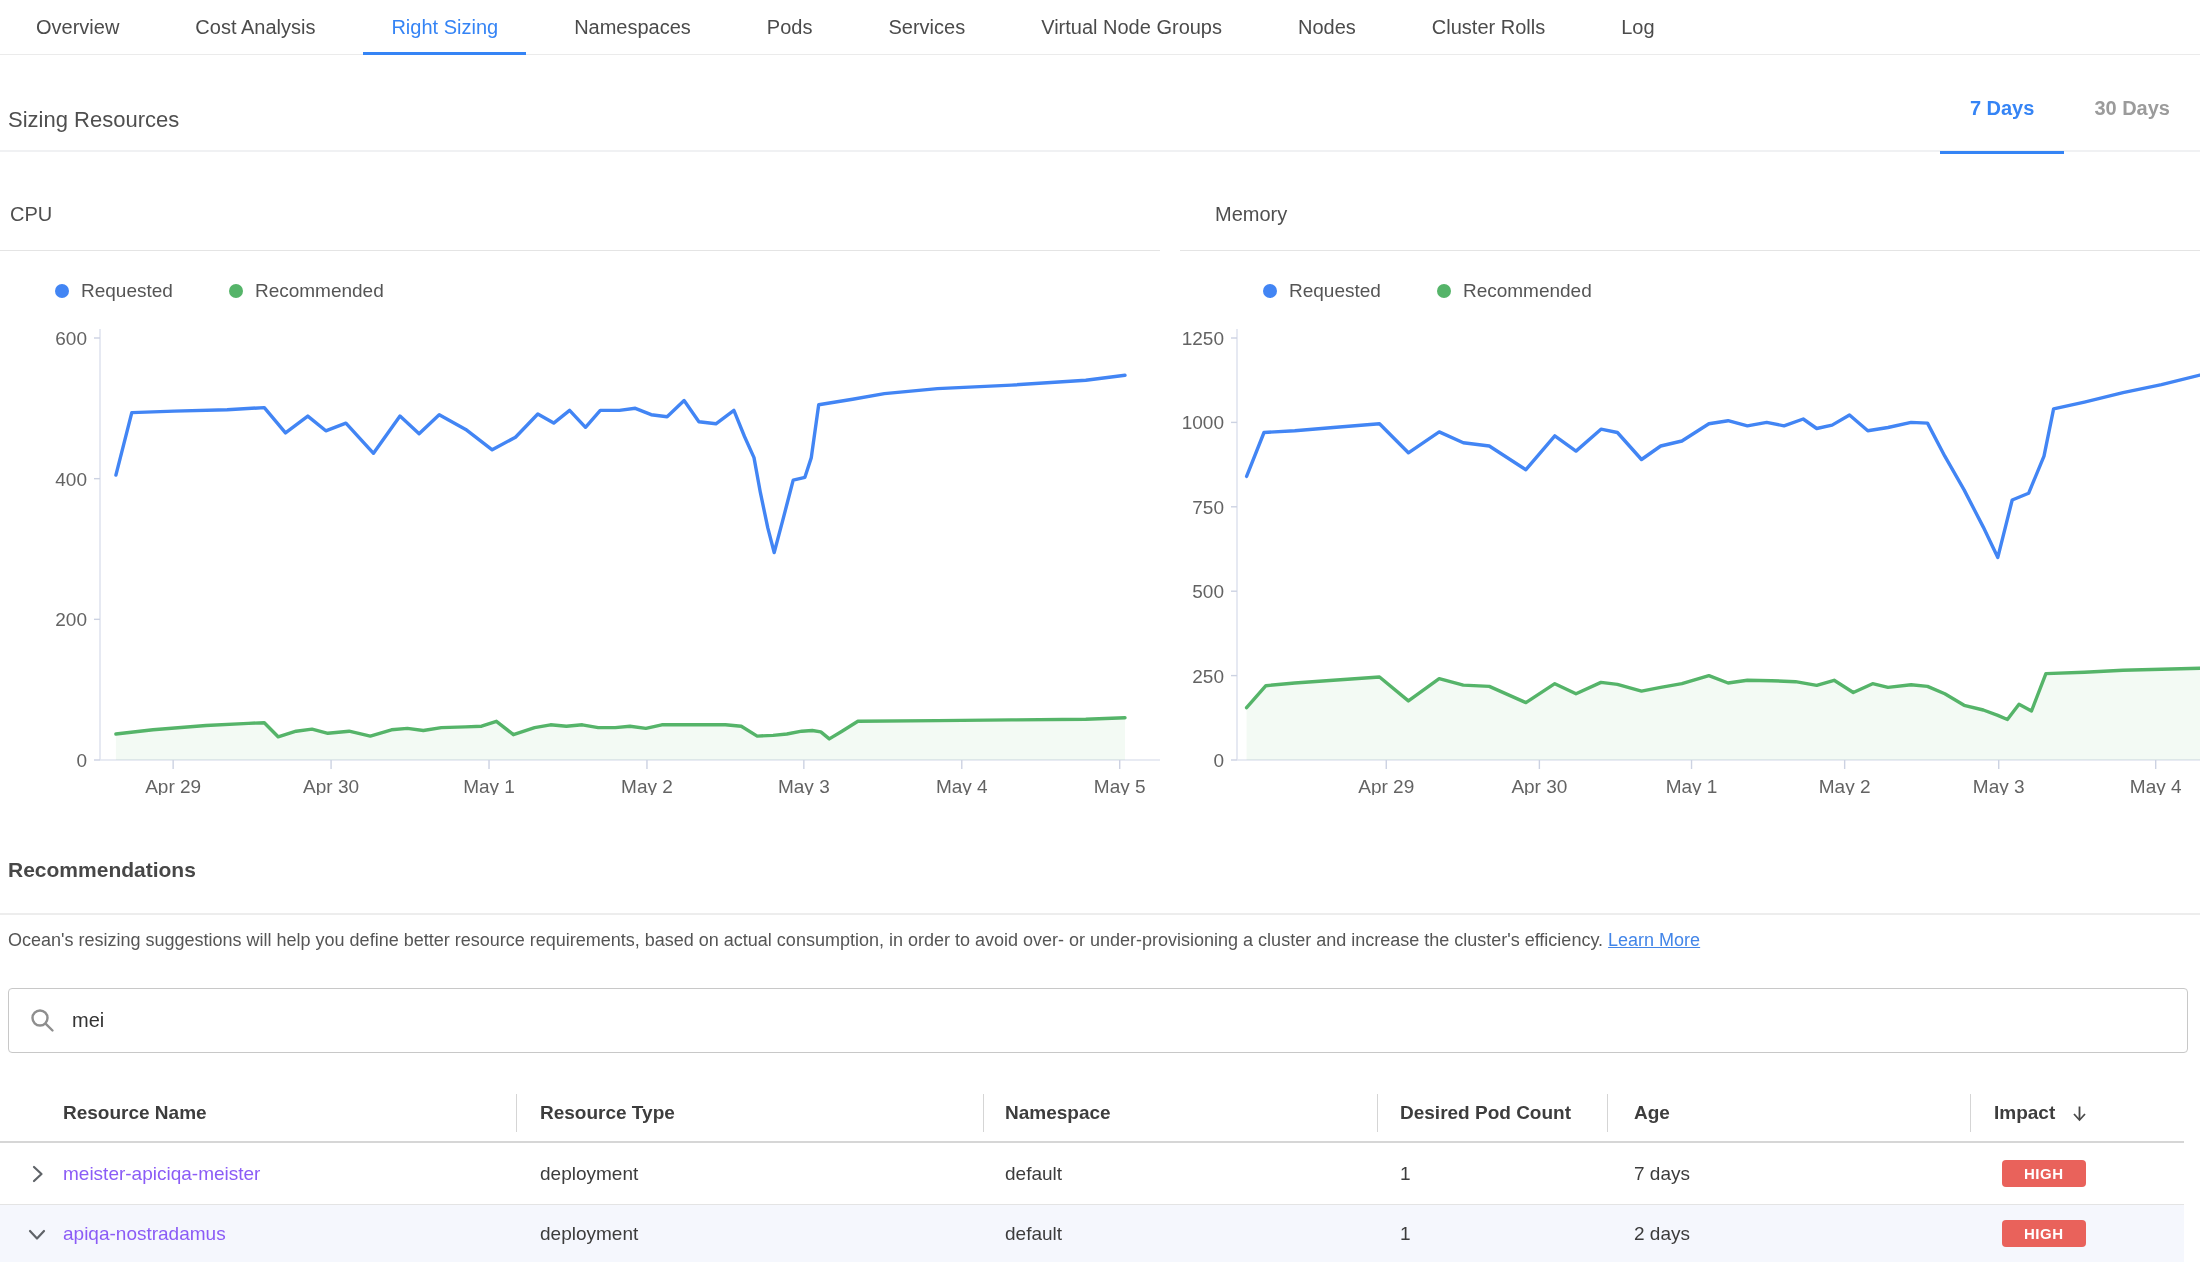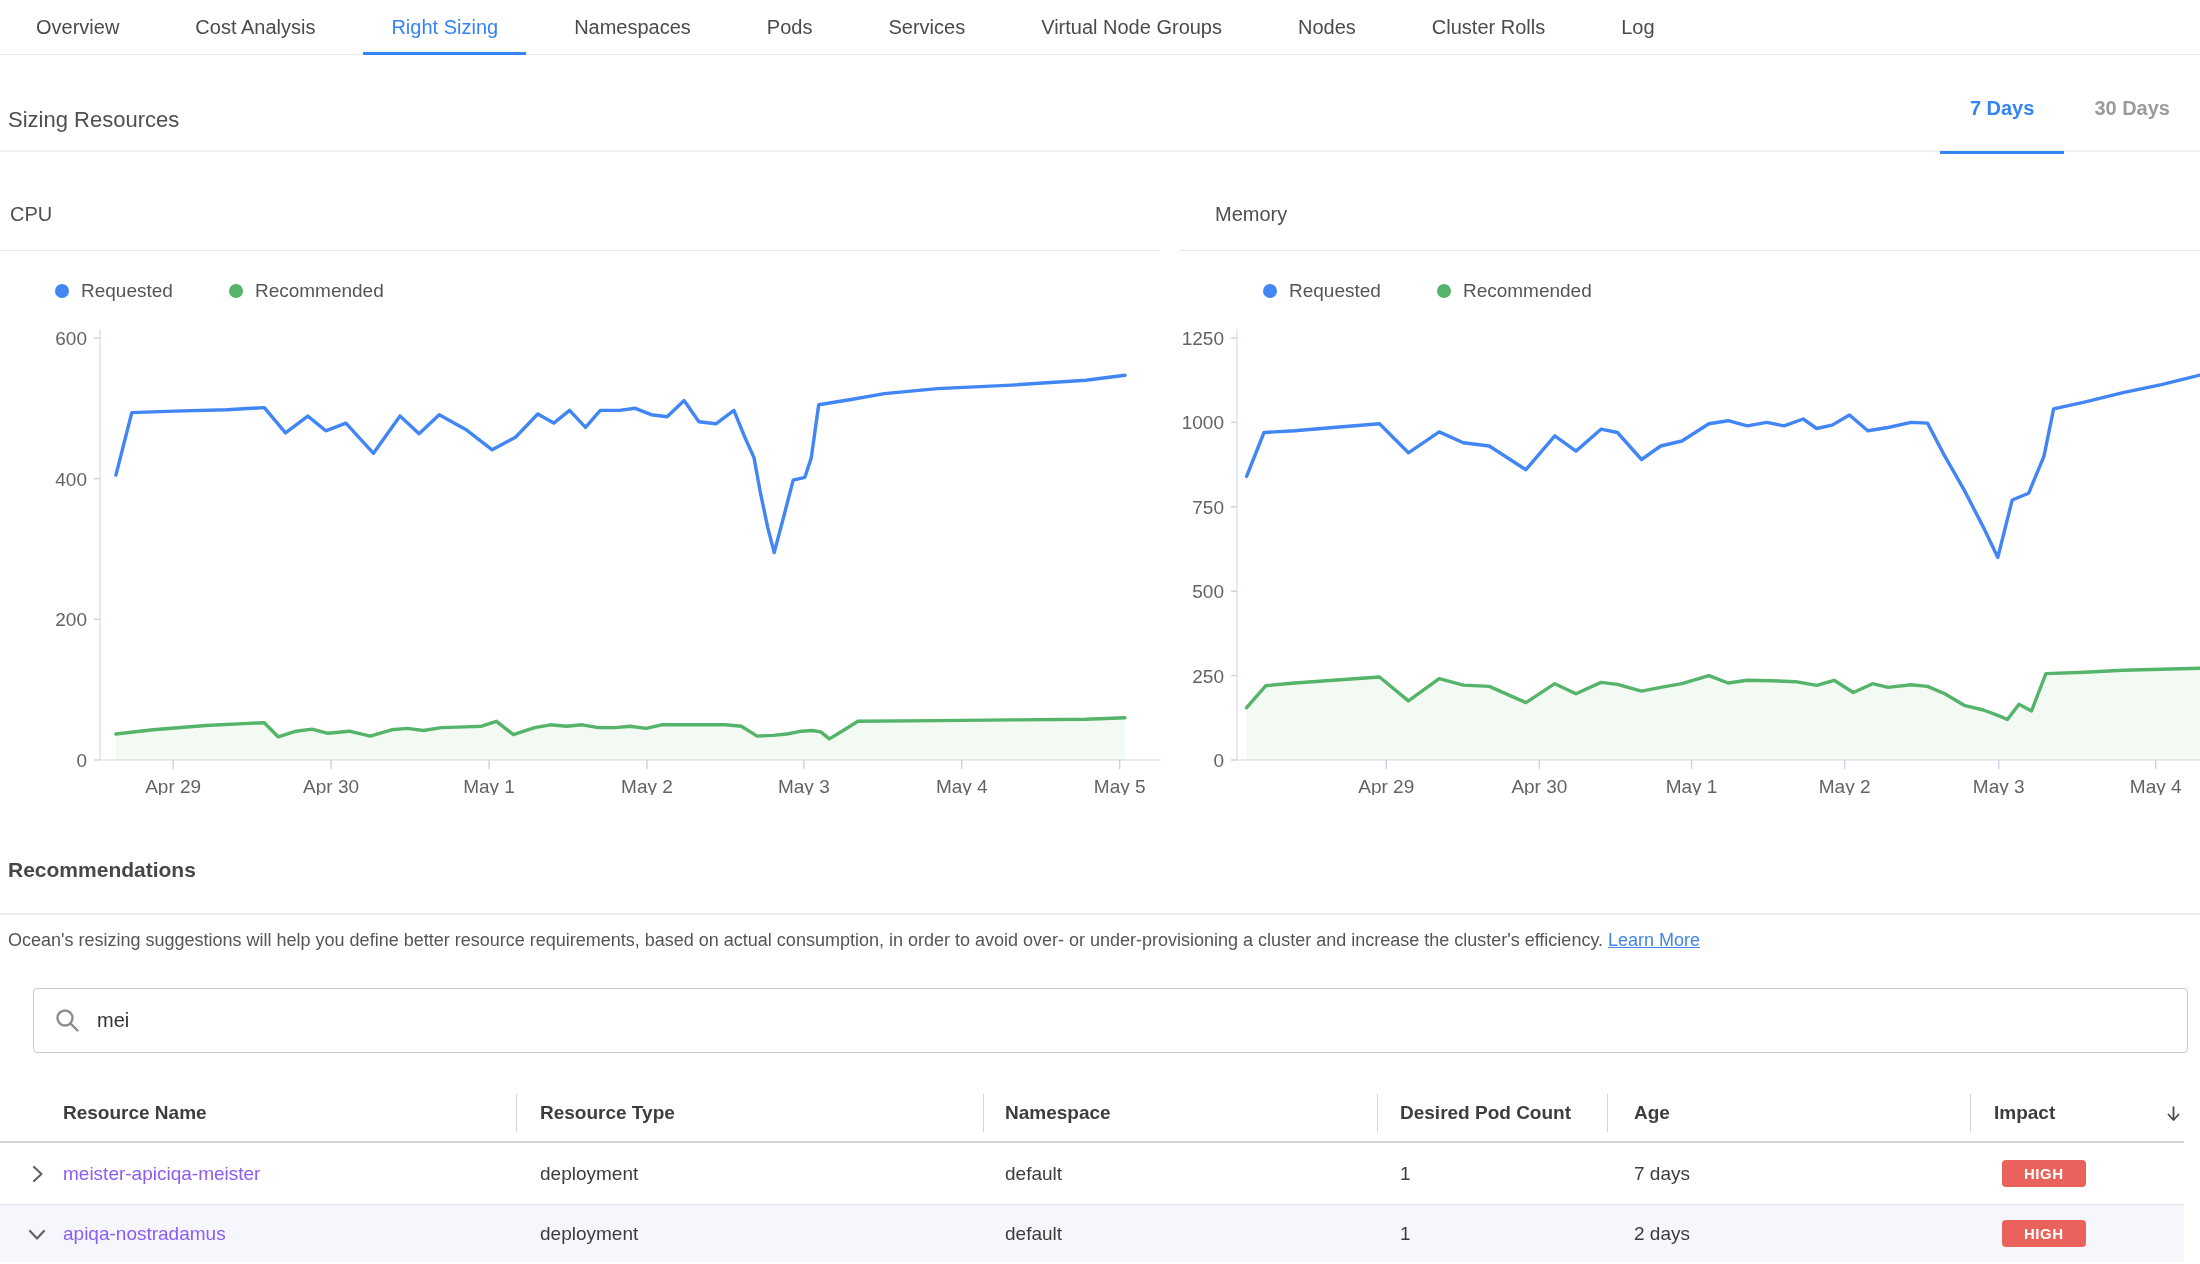--- a/index.html
+++ b/index.html
@@ -50,39 +50,39 @@
   .reco-heading { position:absolute; left:8px; top:858px; font-size:21px;
     font-weight:bold; color:#474747; }
   .reco-divider { position:absolute; left:0; right:0; top:913px; height:2px; background:#ededed; }
   .reco-desc { position:absolute; left:8px; top:930px; font-size:18px; color:#555;
     white-space:nowrap; }
   .reco-desc a { color:#4285e8; text-decoration:underline; cursor:pointer; }
 
   
   .search-box { position:absolute; left:8px; right:12px; top:988px; height:65px;
     border:1px solid #c8c8c8; border-radius:4px; display:flex; align-items:center;
-    padding:0 18px 0 20px; gap:16px; background:#fff;margin-left:25px; }
+    padding:0 18px 0 20px; gap:16px; background:#fff; }
   .search-box input { border:none; outline:none; flex:1; font-size:20px; color:#333;
     font-family:inherit; background:transparent; }
 
   
   .tbl { position:absolute; left:0; right:16px; top:1085px; }
   .trow { display:grid; grid-template-columns:516px 467px 394px 230px 363px 1fr;
     align-items:center; }
   .trow.thead { height:58px; font-weight:bold; font-size:19px; color:#3d3d3d;
     border-bottom:2px solid #d6d6d6; }
   .thead .tcell { position:relative; height:100%; display:flex; align-items:center; }
   .thead .tcell.sep::before { content:''; position:absolute; left:0; top:9px; bottom:9px;
     width:1px; background:#d5d5d5; }
   .tcell.c1 { padding-left:63px; }
   .tcell.c2 { padding-left:24px; }
   .tcell.c3 { padding-left:22px; }
   .tcell.c4 { padding-left:23px; }
   .tcell.c5 { padding-left:27px; }
-  .tcell.c6 { padding-left:24px;justify-content:space-between; }
+  .tcell.c6 { padding-left:24px; }
   .trow.body { height:62px; font-size:19px; color:#3c3c3c; border-bottom:1px solid #e4e4e4;
     background:#fff; }
   .trow.body.alt { background:#f5f7fd; height:57px; border-bottom:none; }
   .name-cell { display:flex; align-items:center; gap:15px; padding-left:26px !important; }
   .chev { width:22px; height:22px; flex:0 0 auto; cursor:pointer; }
   .res-link { color:#8b5cf6; cursor:pointer; text-decoration:none; }
   .badge-high { display:inline-block; background:#e9625b; color:#fff; font-weight:bold;
     font-size:15px; letter-spacing:.5px; padding:6px 22px; border-radius:4px; line-height:1;margin-left:8px; }
   .sort-icon { margin-left:14px; display:inline-flex; }
 </style>

